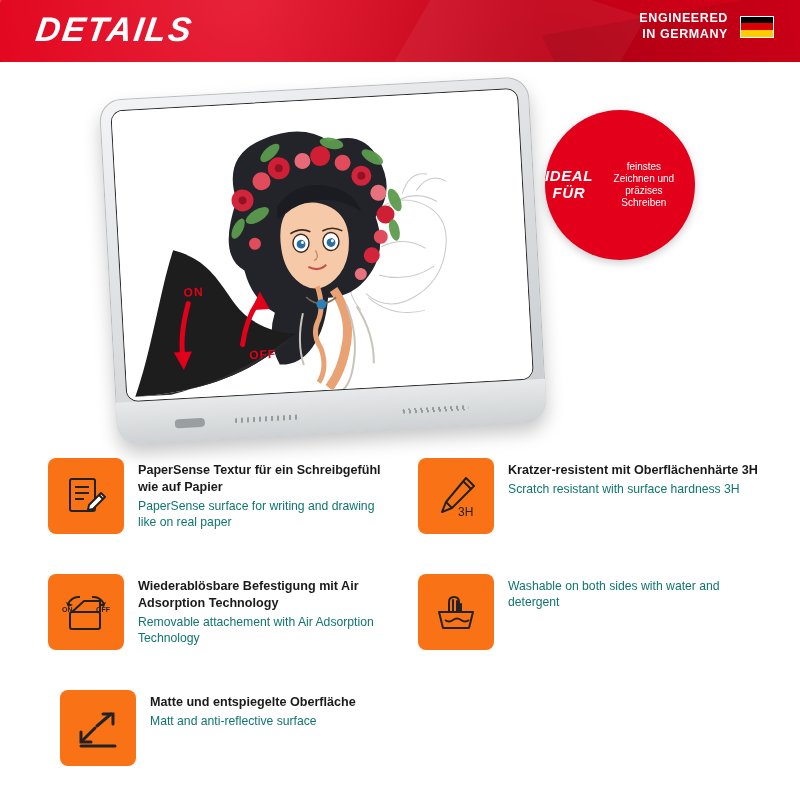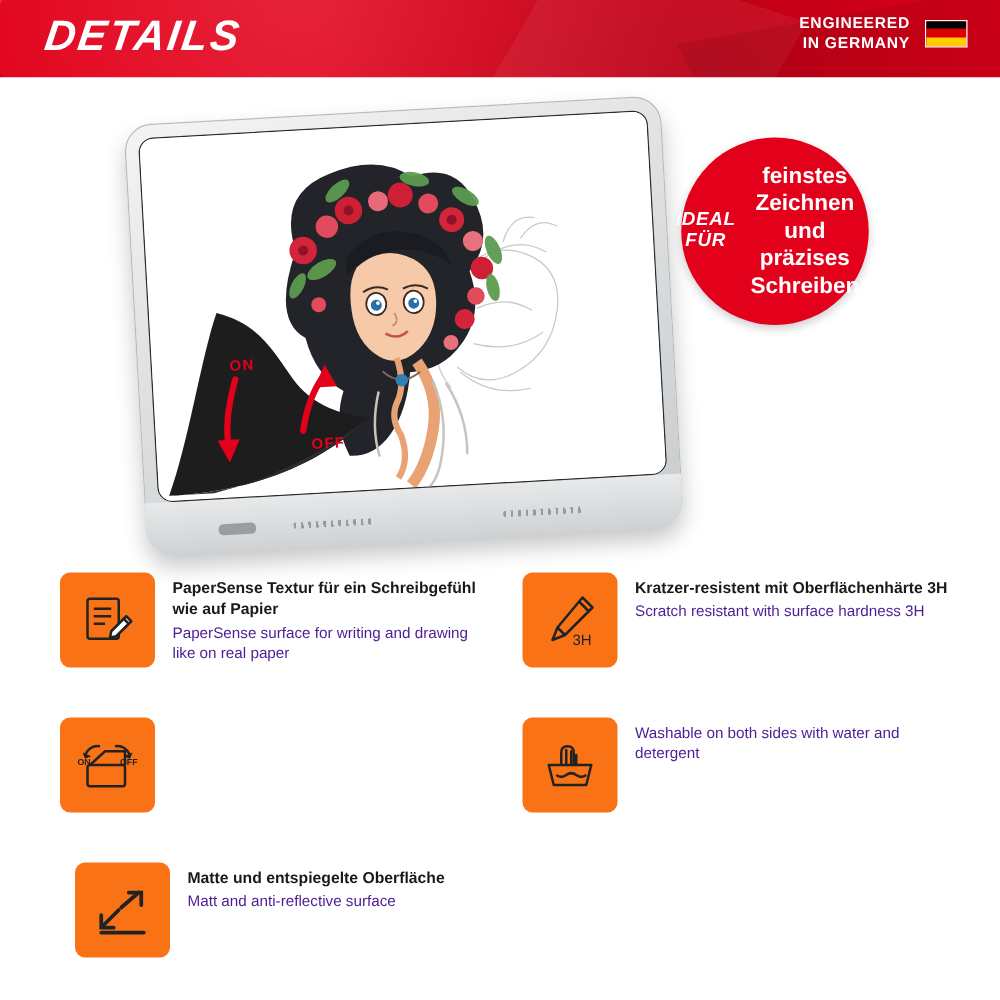--- a/index.html
+++ b/index.html
@@ -177,22 +177,22 @@
     box-shadow: 0 3px 8px rgba(0,0,0,0.2);
   }
   .badge .b-top {
     font-style: italic;
     font-weight: bold;
     font-size: 15px;
     letter-spacing: .6px;
     margin-bottom: 3px;
   }
   .badge .b-body {
-    font-size: 18px;
-    font-weight: bold;
+    font-size: 10px;
+    font-weight: normal;
     line-height: 1.22;
     padding: 0 12px;
     text-align: center;
   }
   #badge-de {
     left: 545px; top: 44px;
     width: 150px; height: 150px;
   }
   #badge-en {
     left: 578px; top: 189px;
@@ -221,21 +221,21 @@
   .f-text { padding-top: 4px; }
   .f-title {
     font-size: 12.6px;
     font-weight: bold;
     color: #1a1a1a;
     line-height: 1.35;
     margin: 0 0 2px 0;
   }
   .f-sub {
     font-size: 12.2px;
-    color: #4c1d95;
+    color: #0f766e;
     line-height: 1.35;
     margin: 0;
   }
   #feat-1 { left: 48px;  top: 8px; }
   #feat-2 { left: 48px;  top: 124px; }
   #feat-3 { left: 60px;  top: 240px; }
   #feat-4 { left: 418px; top: 8px; }
   #feat-5 { left: 418px; top: 124px; }
 </style>
 </head>
@@ -399,20 +399,24 @@
           <rect x="10" y="24" width="30" height="17" rx="2" fill="none" stroke="#222" stroke-width="2"></rect>
           <path d="M12 24 L24 13 L40 13 L40 24" fill="none" stroke="#222" stroke-width="2"></path>
           <path d="M8 16 q4 -8 12 -7" fill="none" stroke="#222" stroke-width="2"></path>
           <path d="M6 14 l2 5 l5 -2 z" fill="#222"></path>
           <path d="M44 16 q-4 -8 -12 -7" fill="none" stroke="#222" stroke-width="2"></path>
           <path d="M46 14 l-2 5 l-5 -2 z" fill="#222"></path>
           <text x="2" y="24" font-size="7" font-family="Liberation Sans, sans-serif" font-weight="bold" fill="#222">ON</text>
           <text x="36" y="24" font-size="7" font-family="Liberation Sans, sans-serif" font-weight="bold" fill="#222">OFF</text>
         </svg>
       </div>
+      <div class="f-text">
+        <p class="f-title">Wiederablösbare Befestigung mit Air Adsorption Technology</p>
+        <p class="f-sub">Removable attachement with Air Adsorption Technology</p>
+      </div>
     </div>
 
     <div class="feature" id="feat-3">
       <div class="f-icon">
         <svg width="46" height="44" viewBox="0 0 46 44" xmlns="http://www.w3.org/2000/svg" aria-hidden="true">
           <path d="M8 34 L20 22" stroke="#222" stroke-width="3" stroke-linecap="round"></path>
           <path d="M6 26 L6 36 L16 36" fill="none" stroke="#222" stroke-width="3" stroke-linecap="round"></path>
           <path d="M22 20 L36 8" stroke="#222" stroke-width="3" stroke-linecap="round"></path>
           <path d="M28 8 L38 8 L38 18" fill="none" stroke="#222" stroke-width="3" stroke-linecap="round"></path>
           <line x1="6" y1="40" x2="40" y2="40" stroke="#222" stroke-width="3" stroke-linecap="round"></line>

